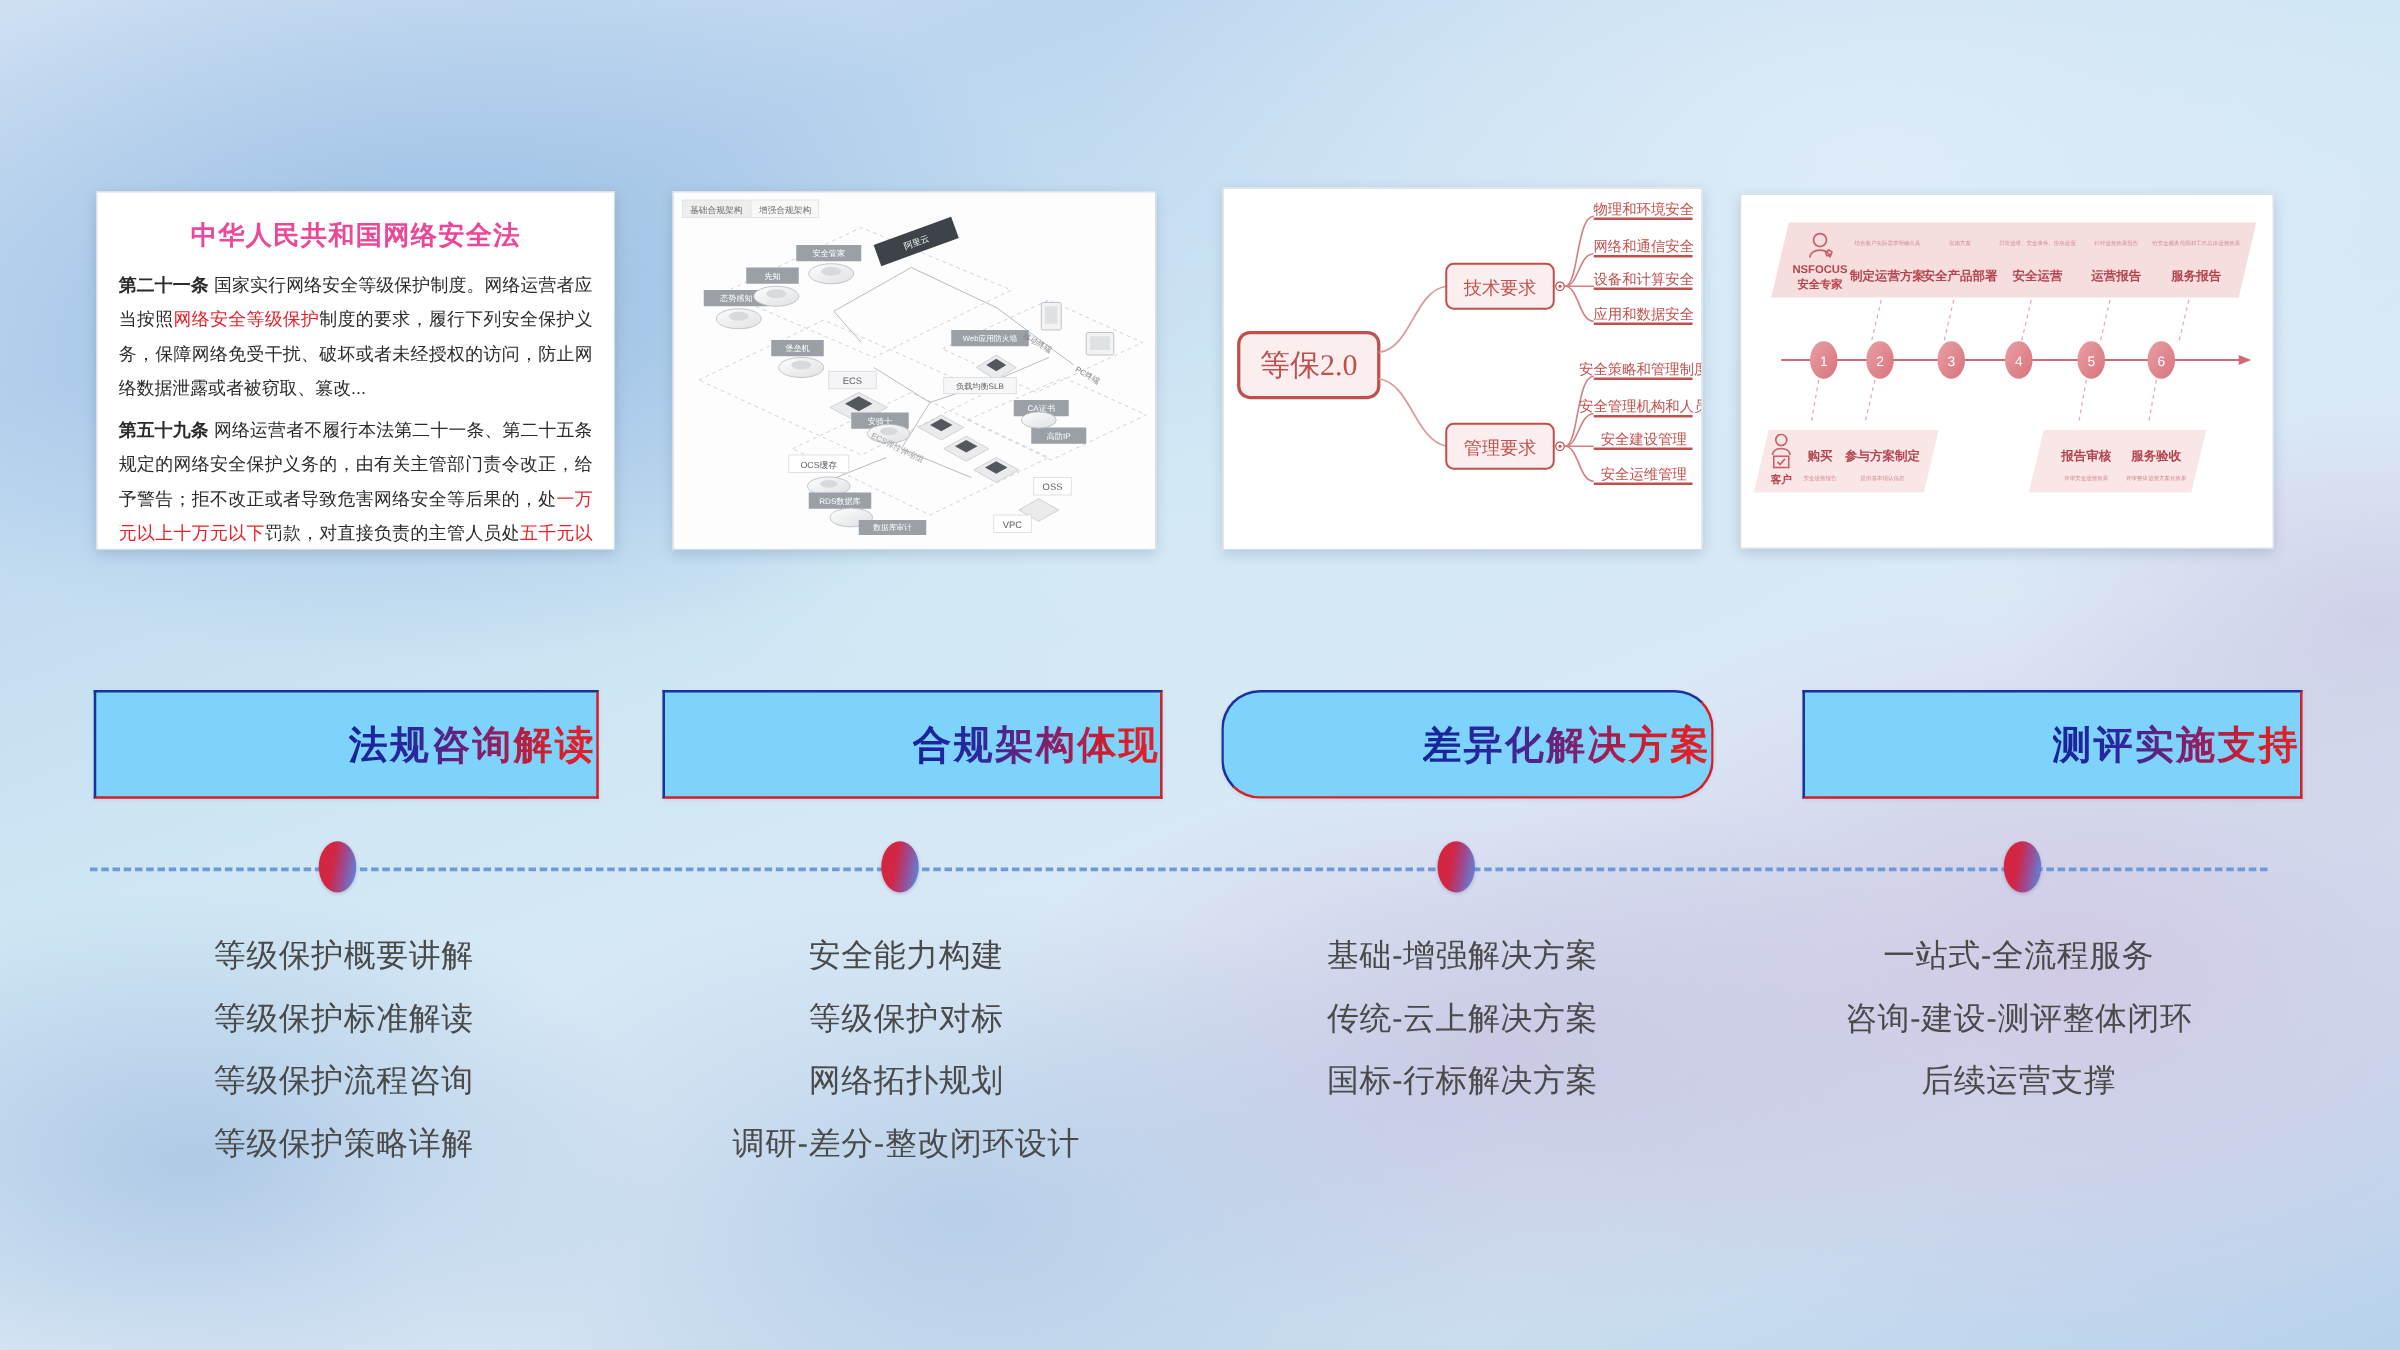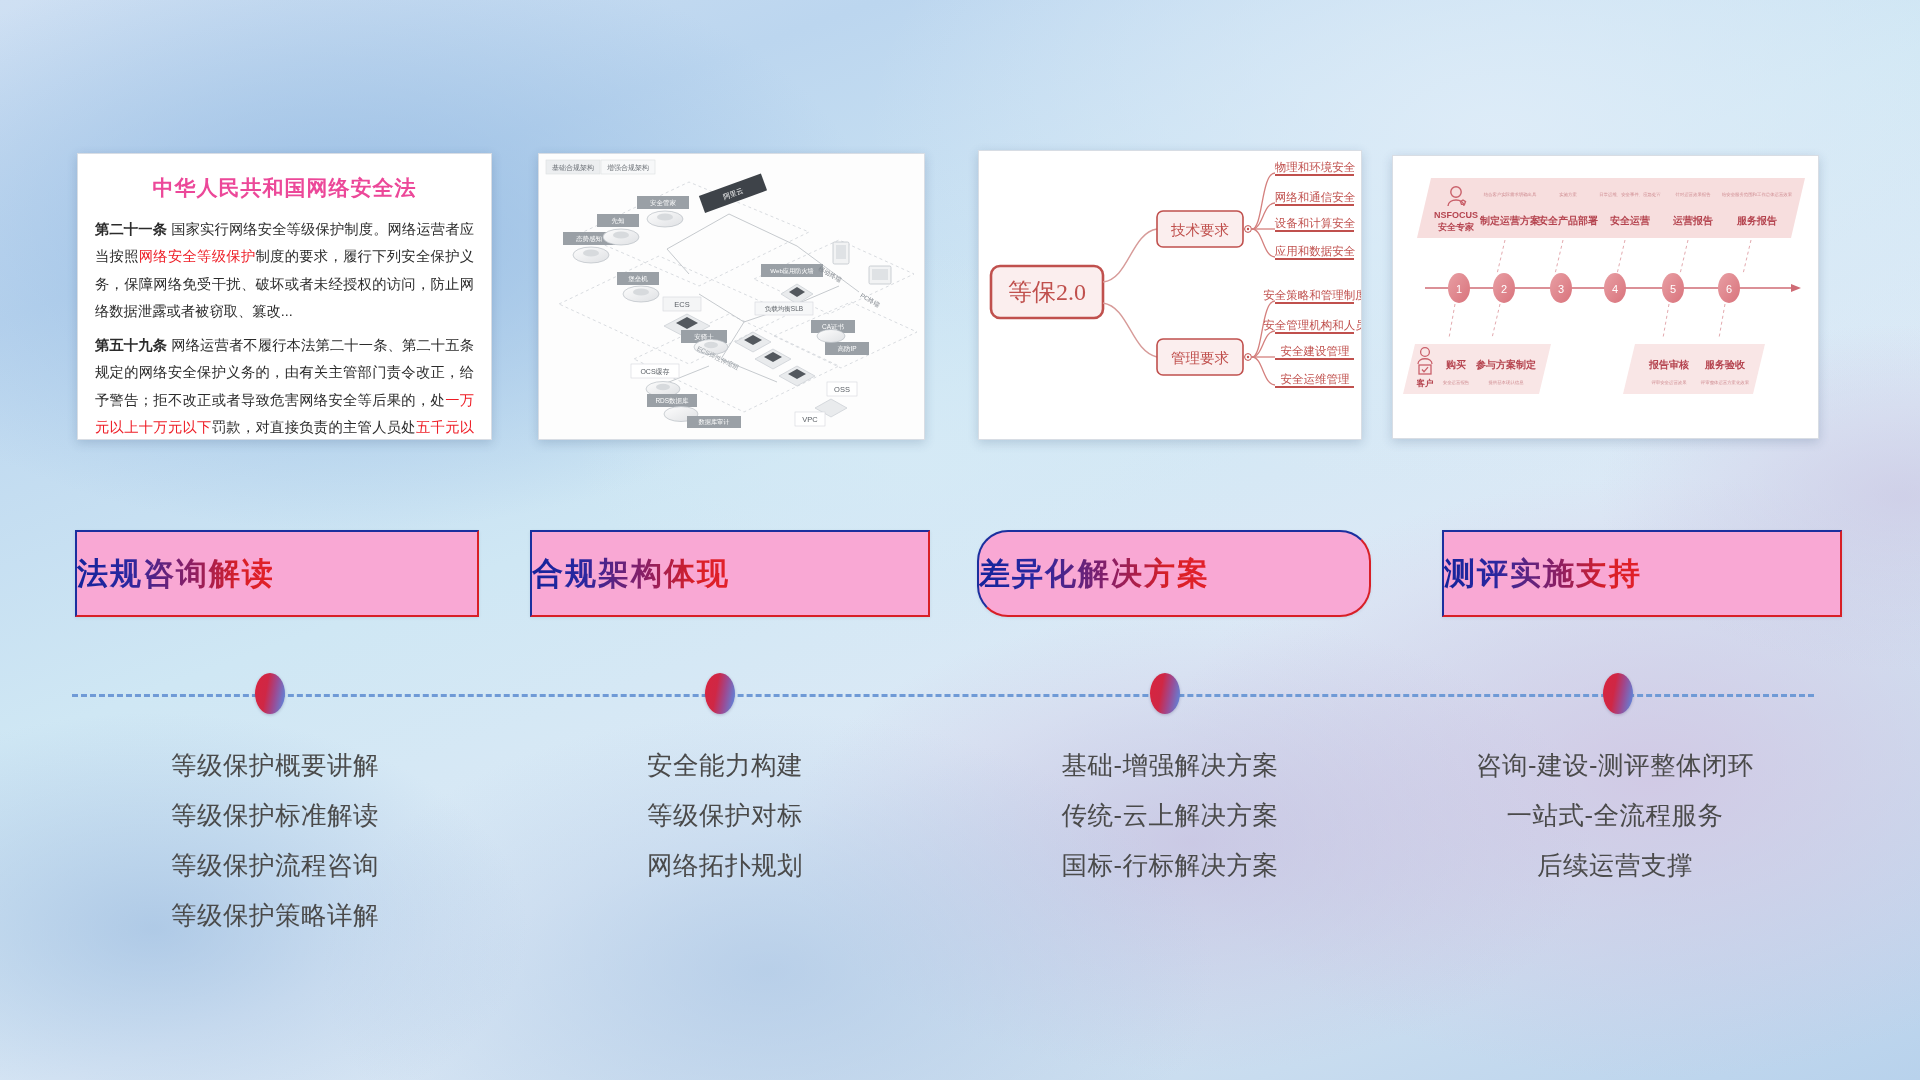--- a/index.html
+++ b/index.html
@@ -42,24 +42,24 @@
 
   
   #card3{left:978px;top:150px;width:382px;height:288px;}
   #c3svg{position:absolute;left:0;top:0;}
 
   
   #card4{left:1392px;top:155px;width:425px;height:282px;}
   #c4svg{position:absolute;left:0;top:0;}
 
   
-  .hbox{position:absolute;top:530px;height:83px;background:#f9a8d4;
+  .hbox{position:absolute;top:552px;height:83px;background:#7dd3fc;
         border-top:2px solid #1b2f9e;border-left:2px solid #1b2f9e;
         border-right:2px solid #d81f26;border-bottom:2px solid #d81f26;
-        display:flex;align-items:center;justify-content:flex-start;
+        display:flex;align-items:center;justify-content:flex-end;
         box-shadow:0 1px 3px rgba(40,70,110,.10);}
   .hbox .t{font-size:31px;font-weight:600;letter-spacing:2px;
            background:linear-gradient(90deg,#14249b 0%,#2a27a0 26%,#8d1f63 58%,#d81f26 82%,#e3202a 100%);
            -webkit-background-clip:text;background-clip:text;color:transparent;
            -webkit-text-fill-color:transparent;}
   #hbox1{left:75px;width:400px;}
   #hbox2{left:530px;width:396px;}
   #hbox3{left:977px;width:390px;border-radius:31px;}
   #hbox4{left:1414px;width:396px;margin-left:28px;}
 
@@ -441,25 +441,26 @@
   <div class="col" id="col1">
     <div class="li">等级保护概要讲解</div>
     <div class="li">等级保护标准解读</div>
     <div class="li">等级保护流程咨询</div>
     <div class="li">等级保护策略详解</div>
   </div>
   <div class="col" id="col2">
     <div class="li">安全能力构建</div>
     <div class="li">等级保护对标</div>
     <div class="li">网络拓扑规划</div>
+    <div class="li">调研-差分-整改闭环设计</div>
   </div>
   <div class="col" id="col3">
     <div class="li">基础-增强解决方案</div>
     <div class="li">传统-云上解决方案</div>
     <div class="li">国标-行标解决方案</div>
   </div>
   <div class="col" id="col4">
+    <div class="li">一站式-全流程服务</div>
     <div class="li">咨询-建设-测评整体闭环</div>
-    <div class="li">一站式-全流程服务</div>
     <div class="li">后续运营支撑</div>
   </div>
 
 </div>
 
 </body></html>

